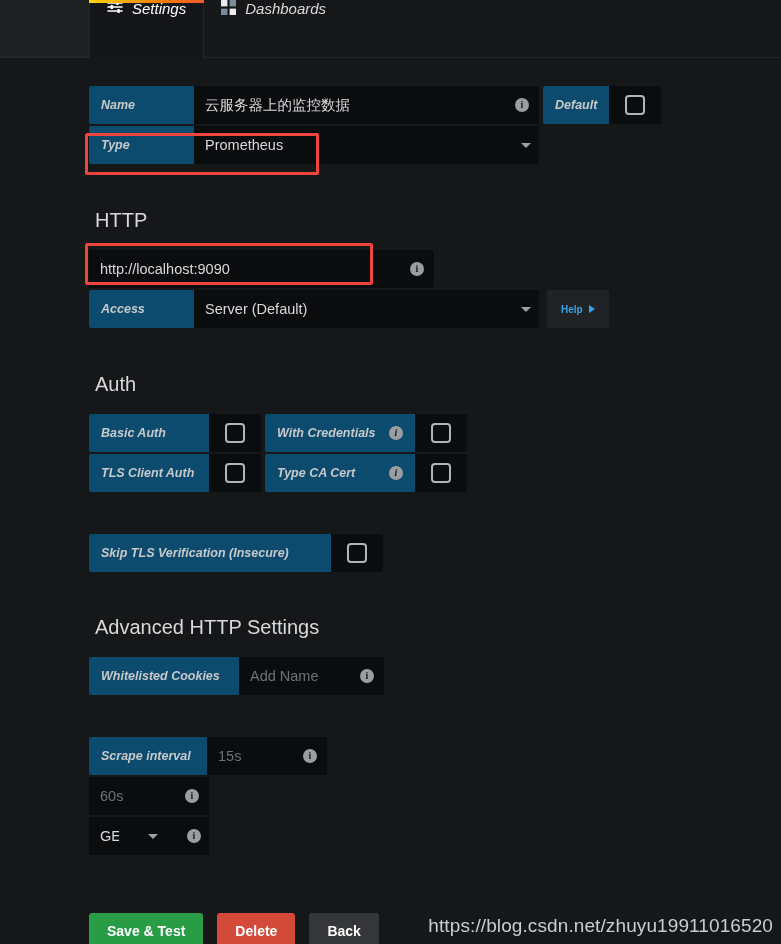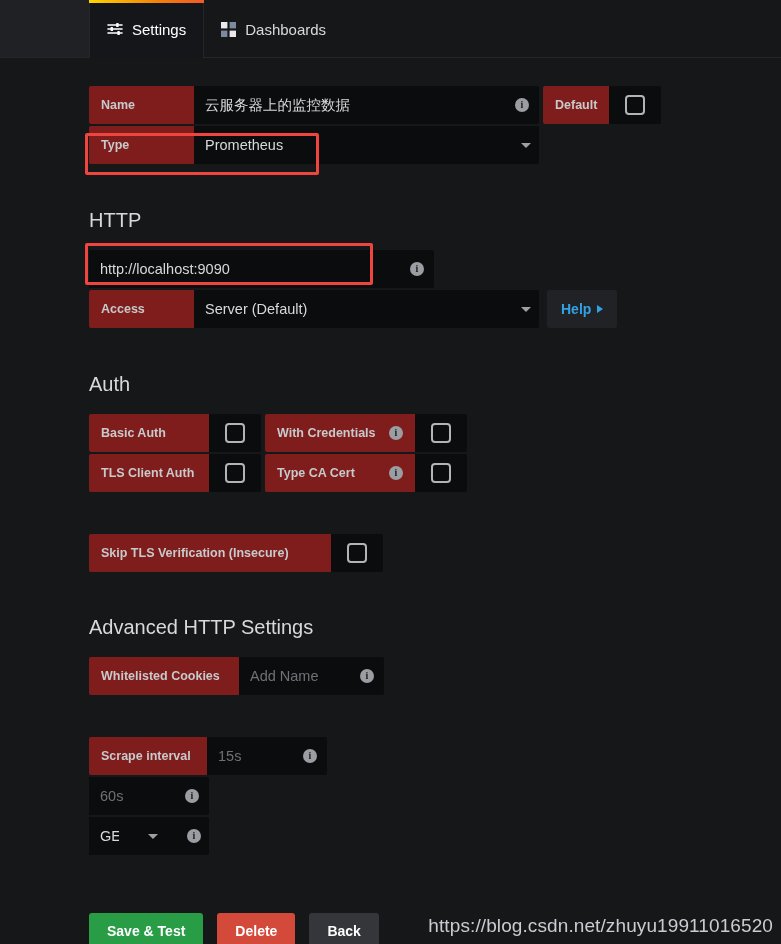--- a/index.html
+++ b/index.html
@@ -42,29 +42,30 @@
   .tabs {
     position: relative;
     display: flex;
     align-items: stretch;
     margin-left: 89px;
     height: 58px;
     z-index: 2;
   }
   .tab {
     display: flex;
-    align-items: center;
+    align-items: flex-start;
     gap: 9px;
     padding: 0 17px;
     height: 100%;
     font-size: 15px;
     color: #d8d9da;
     cursor: pointer;
     position: relative;
     box-sizing: border-box;
+    font-style: italic;
   }
   .tab.active {
     background: #141619;
     border-left: 1px solid #242628;
     border-right: 1px solid #242628;
     color: #ffffff;
   }
   .tab.active::before {
     content: "";
     position: absolute;
@@ -81,47 +82,48 @@
   }
   .content {
     padding-left: 89px;
     padding-top: 28px;
   }
 
   h3.section-title {
     font-size: 20px;
     font-weight: 400;
     color: #d8d9da;
-    margin: 0;
+    margin: 6px;
     padding: 0;
   }
 
   
   .frow {
     display: flex;
     align-items: stretch;
     margin-bottom: 2px;
   }
   .fgroup {
     display: flex;
     align-items: stretch;
     margin-right: 4px;
   }
   .flabel {
-    background: #7f1d1d;
+    background: #0c4a6e;
     color: #c7c9cb;
     font-size: 12.5px;
     font-weight: bold;
     display: flex;
     align-items: center;
     padding: 0 12px;
     height: 38px;
     box-sizing: border-box;
     border-radius: 2px 0 0 2px;
     white-space: nowrap;
+    font-style: italic;
   }
   .finput {
     background: #0b0c0e;
     height: 38px;
     box-sizing: border-box;
     display: flex;
     align-items: center;
     padding: 0 10px 0 11px;
     font-size: 14.5px;
     color: #d8d9da;
@@ -177,21 +179,21 @@
 
   .help-btn {
     background: #202226;
     height: 38px;
     display: flex;
     align-items: center;
     gap: 6px;
     padding: 0 14px;
     border-radius: 2px;
     color: #33a2e5;
-    font-size: 14px;
+    font-size: 10px;
     font-weight: bold;
     margin-left: 4px;
     cursor: pointer;
   }
   .help-caret {
     width: 0; height: 0;
     border-top: 4.5px solid transparent;
     border-bottom: 4.5px solid transparent;
     border-left: 6px solid #33a2e5;
   }

